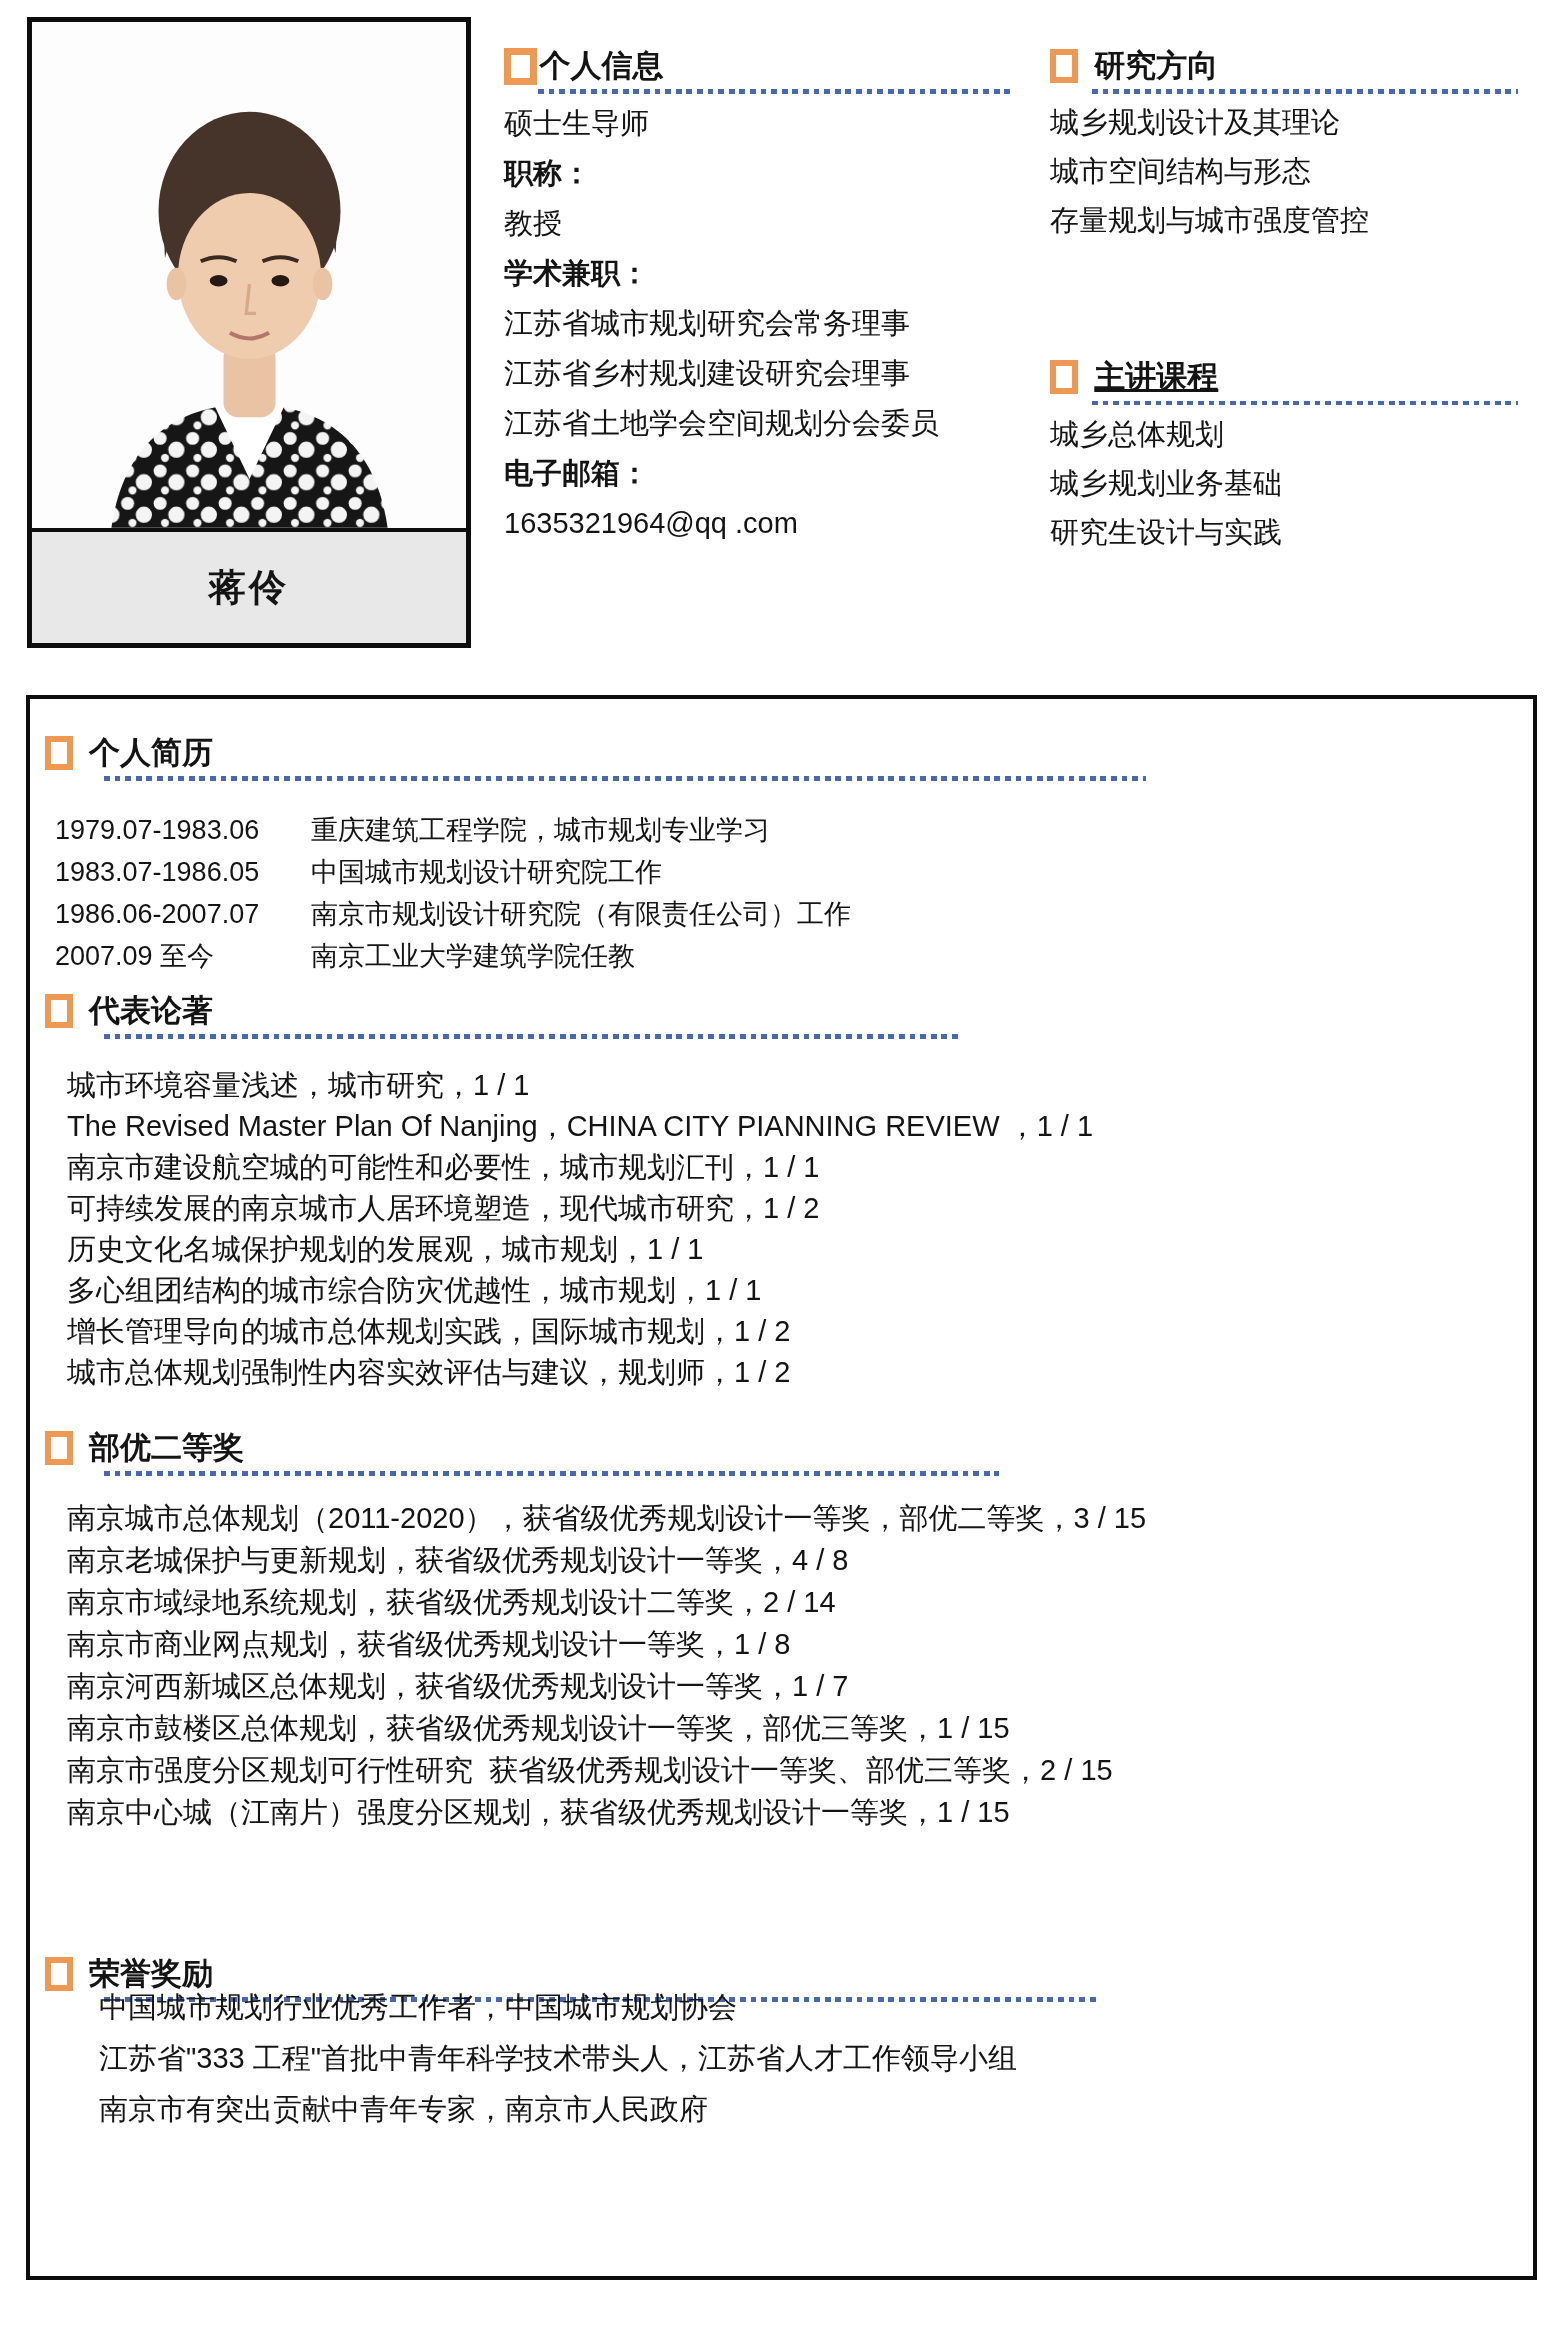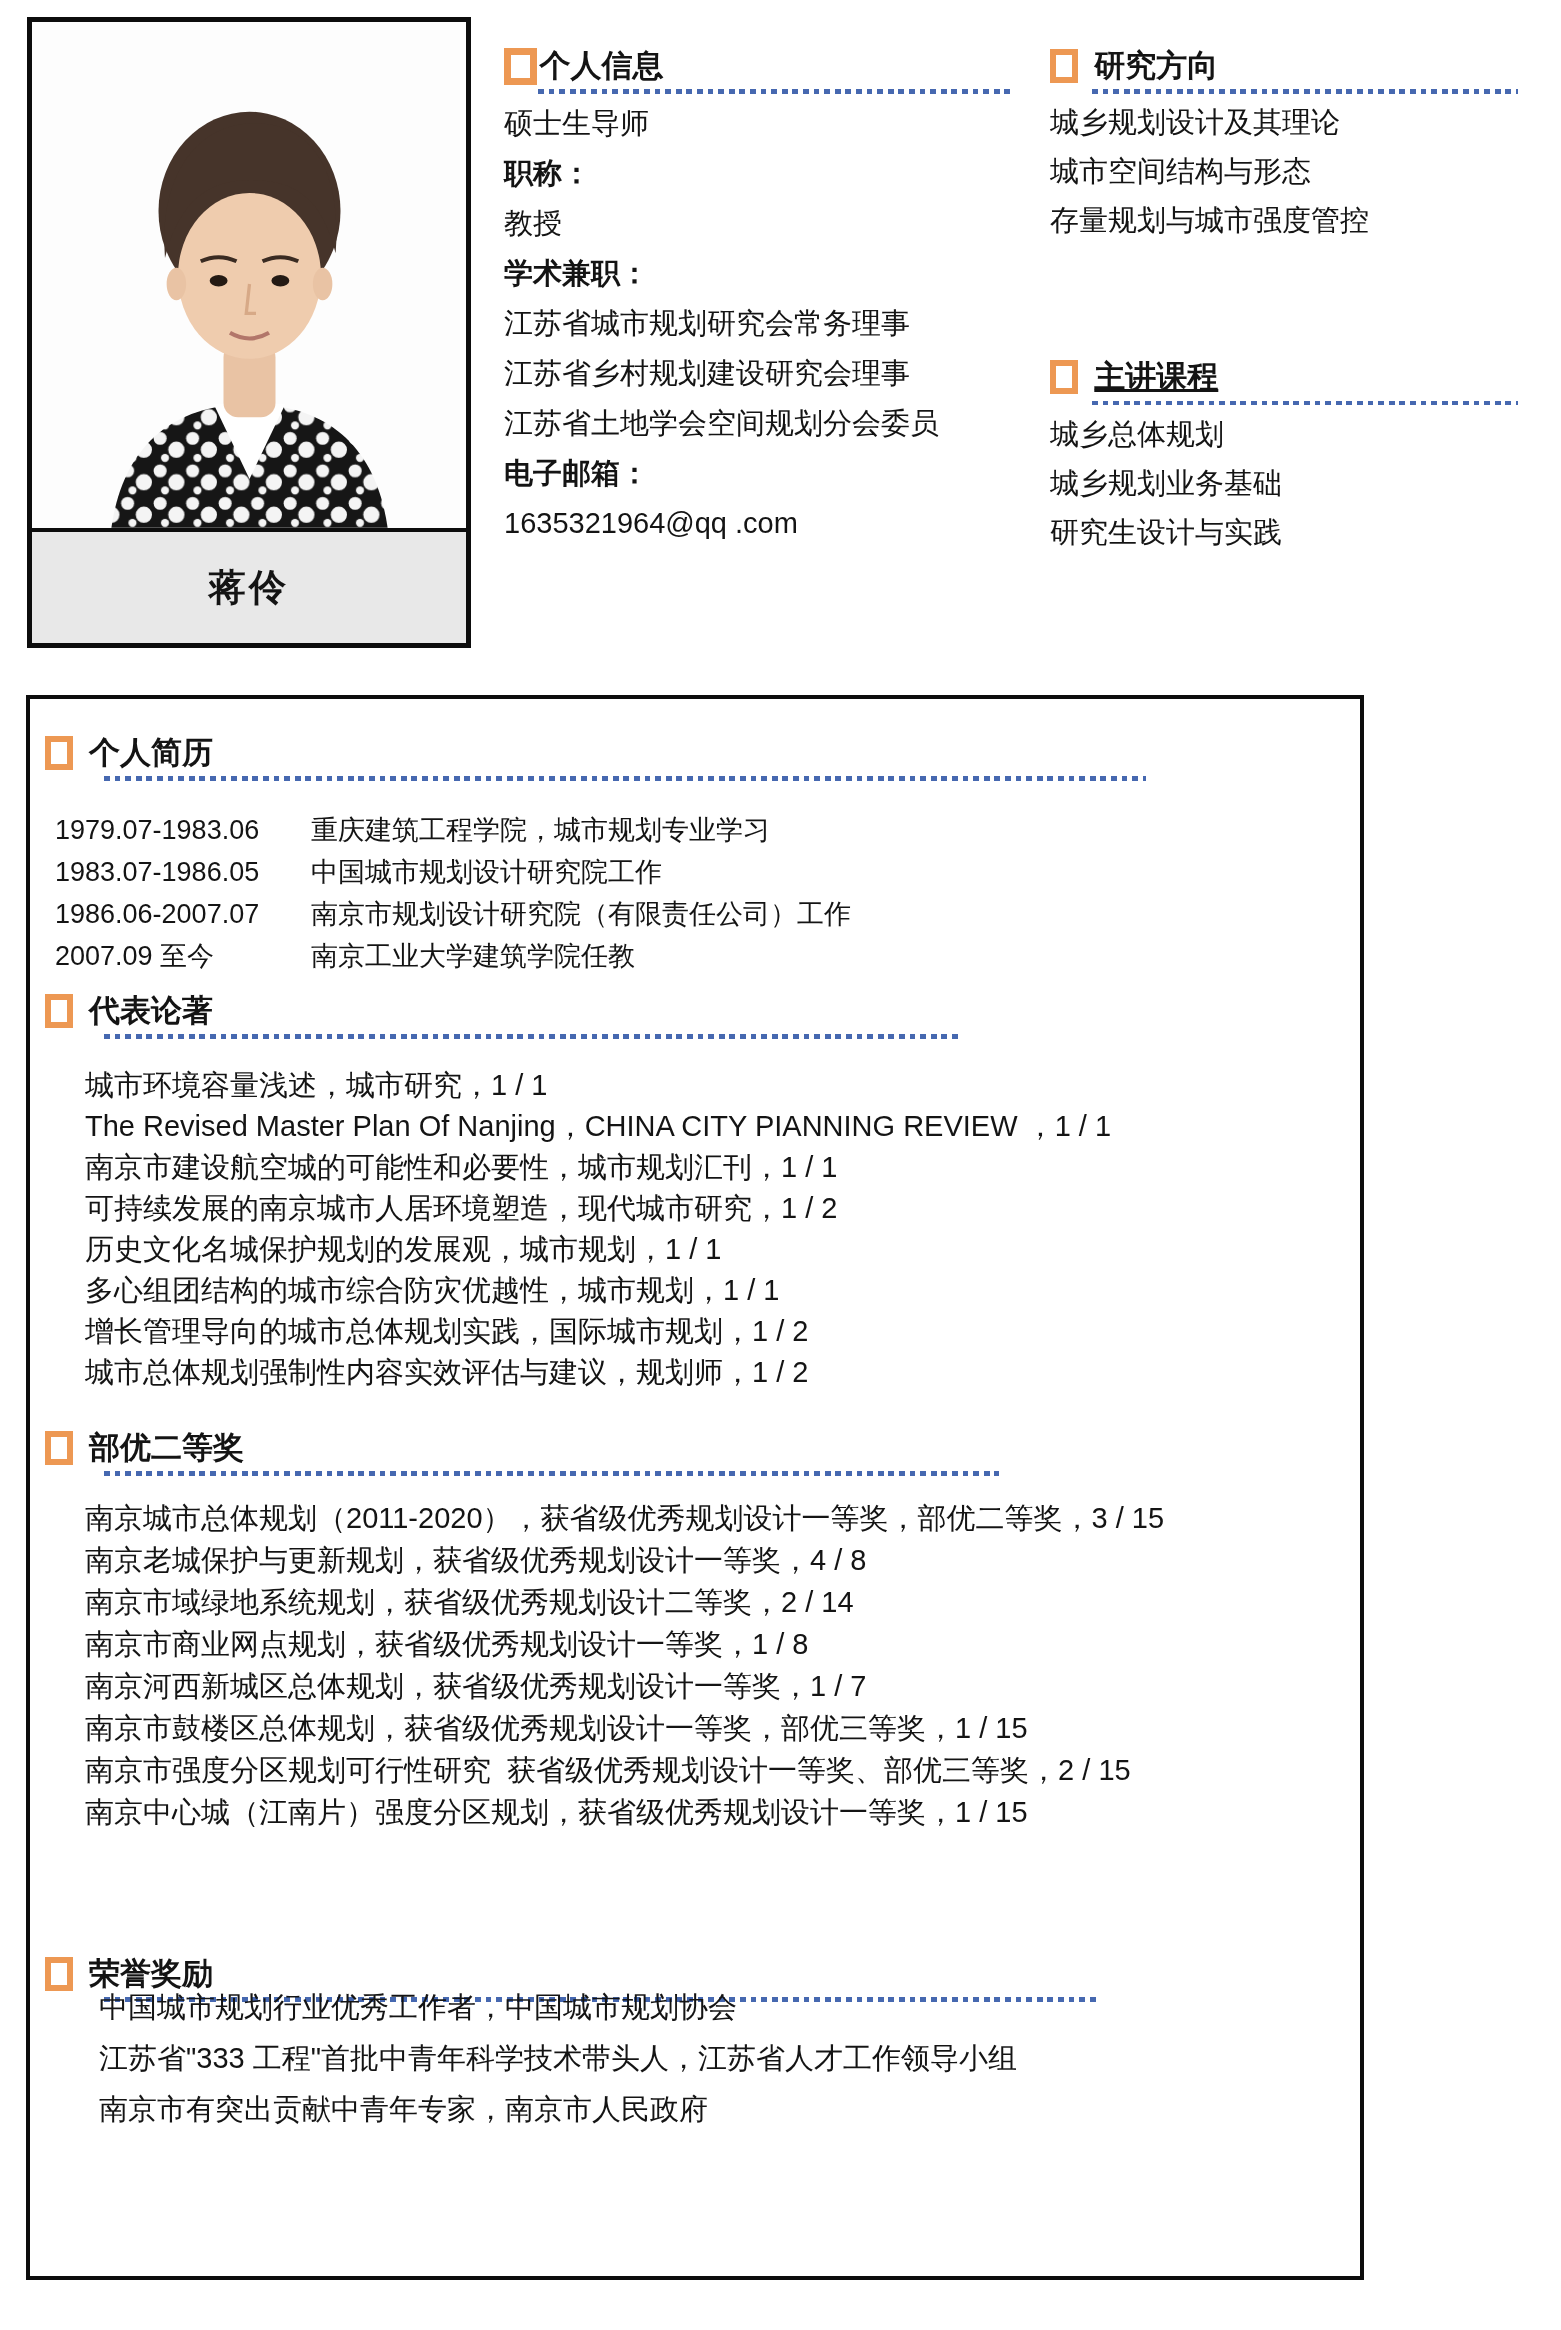--- a/index.html
+++ b/index.html
@@ -39,27 +39,27 @@
   .col-personal{left:504px;width:508px;}
   .col-personal .sq{width:33px;height:37px;border-width:7.3px;}
   .col-right{left:1050px;width:476px;}
   .rows{margin-top:11.4px;}
   .row{font-size:29px;line-height:50px;white-space:pre-wrap;}
   .row.b{font-weight:bold;}
   .col-right .row{line-height:49px;}
   .gap2{margin-top:111px;text-decoration:underline;}
   
   .main-box{
-    position:absolute;left:26px;top:695px;width:1338px;height:1585px;
+    position:absolute;left:26px;top:695px;width:1511px;height:1585px;
     border:4.1px solid #0d0d0d;box-sizing:border-box;background:#fff;
   }
   .sec{position:absolute;left:0;right:0;}
   .sec .sec-head{margin-left:14.6px;}
   .list{position:absolute;left:0;right:0;}
-  .li{font-size:29px;line-height:41px;padding-left:55px;white-space:pre-wrap;}
+  .li{font-size:29px;line-height:41px;padding-left:37px;white-space:pre-wrap;}
   .li-proj{line-height:42px;}
   .li-honor{line-height:51px;padding-left:69px;}
   .resume-row{font-size:27px;line-height:42px;padding-left:25px;white-space:pre-wrap;}
   .resume-row .date{display:inline-block;width:256px;}
 </style>
 </head>
 <body>
 
 <div class="photo-card">
   <div class="photo-area">

